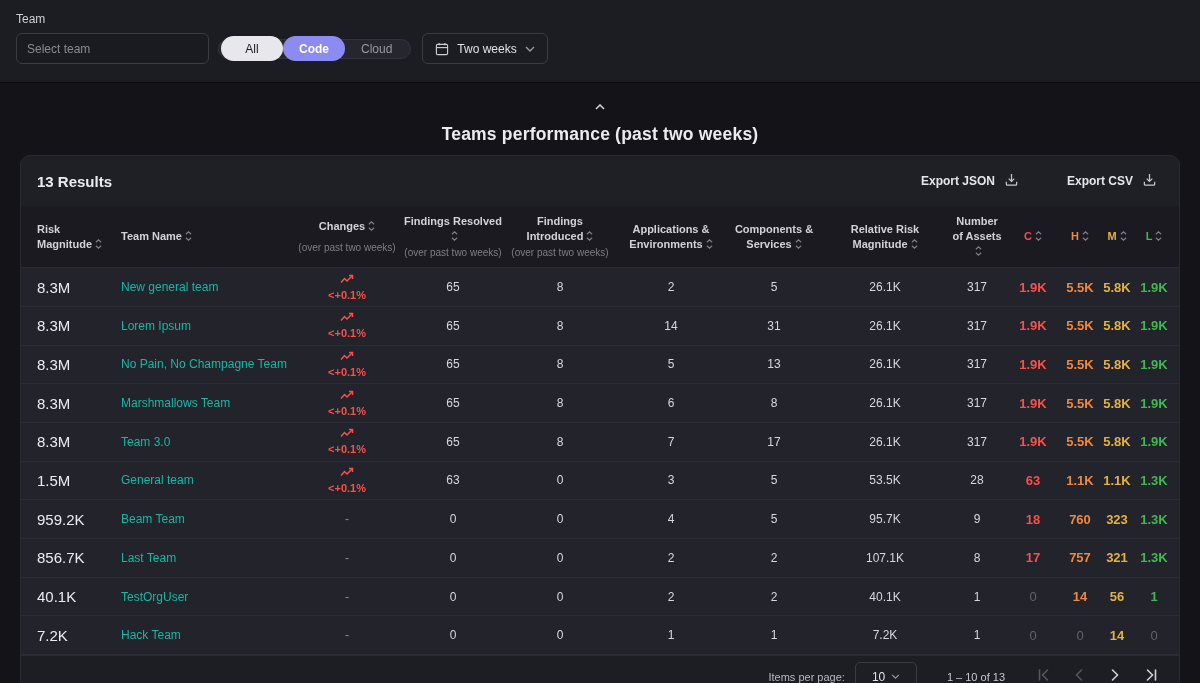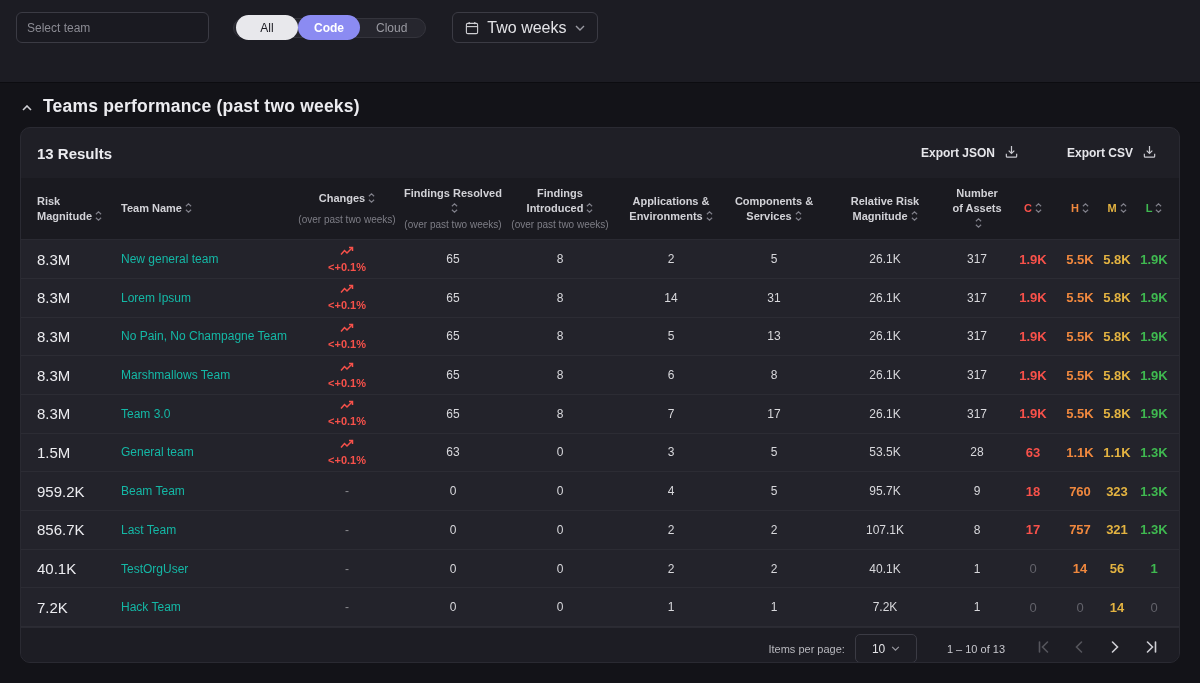--- a/index.html
+++ b/index.html
@@ -8,38 +8,38 @@
     background:#131318;
     font-family:"Liberation Sans","DejaVu Sans",sans-serif;
     color:#e8e8ec;
     overflow:hidden;
   }
   .app { width:1200px; height:683px; display:flex; flex-direction:column; }
 
   
   .topbar { background:#1c1c23; height:83px; padding:12px 16px 0; border-bottom:1px solid #0c0c10; flex:0 0 auto; }
   .topbar-label { font-size:12px; color:#cfcfd4; margin-bottom:7px; }
-  .topbar-row { display:flex; align-items:center; gap:24px; }
+  .topbar-row { display:flex; align-items:center; gap:9px; }
   .team-select {
     width:193px; height:31px; border:1px solid #3b3b44; border-radius:6px;
     background:#1a1a21; color:#e6e6ea; font-size:12px; padding:0 10px;
     font-family:inherit; outline:none;
   }
   .team-select::placeholder { color:#8b8b93; }
   .segmented { display:flex; align-items:center; height:20px; background:#26262e; border:1px solid #34343c; border-radius:16px; padding:2px; }
   .seg { height:25px; min-width:62px; padding:0 16px; border:none; border-radius:13px; font-size:12px; background:transparent; color:#9a9aa2; cursor:pointer; font-family:inherit; }
   .seg-all { background:#e8e8ec; color:#1b1b22; font-weight:500; }
   .seg-code { background:#8b8bf2; color:#ffffff; font-weight:600; }
-  .period { display:flex; align-items:center; gap:8px; height:31px; padding:0 12px; border:1px solid #3b3b44; border-radius:6px; background:transparent; color:#e2e2e6; font-size:16px; margin-left:2px; cursor:pointer; font-family:inherit; }
+  .period { display:flex; align-items:center; gap:8px; height:31px; padding:0 12px; border:1px solid #3b3b44; border-radius:6px; background:transparent; color:#e2e2e6; font-size:12px; margin-left:2px; cursor:pointer; font-family:inherit; }
   .period .chev { color:#9a9aa2; display:flex; }
   .cal-icon { color:#cfcfd4; display:flex; }
 
   
   .main { flex:1; }
-  .section-head { display:flex; align-items:center; gap:9px; margin:13px 20px 10px; }
+  .section-head { display:flex; align-items:center; gap:9px; margin:13px 20px 10px;flex-direction:column; }
   .caret-btn { background:none; border:none; color:#cfcfd4; cursor:pointer; display:flex; padding:2px; }
   .section-title { font-size:17.5px; font-weight:700; color:#ececf0; letter-spacing:.2px; }
 
   
   .card { margin:0 20px; background:#1f1f26; border:1px solid #2a2a32; border-radius:10px; overflow:hidden; height:536px; display:flex; flex-direction:column; }
   .card-head { height:50px; flex:0 0 auto; display:flex; align-items:center; justify-content:space-between; padding:0 16px; }
   .results-count { font-size:15px; font-weight:700; color:#ececf0; }
   .exports { display:flex; align-items:center; gap:48px; margin-right:6px; }
   .export-btn { display:flex; align-items:center; gap:9px; background:none; border:none; color:#e6e6ea; font-size:12px; font-weight:700; cursor:pointer; font-family:inherit; }
   .export-btn svg { color:#c9c9cf; }
@@ -85,20 +85,21 @@
   .pager { margin-left:24px; display:flex; align-items:center; gap:8px; }
   .pg { width:28px; height:28px; display:flex; align-items:center; justify-content:center; background:none; border:none; color:#cfcfd5; cursor:pointer; }
   .pg.disabled { color:#55555c; cursor:default; }
 </style>
 </head>
 <body>
 
 <div class="app">
 
   <header class="topbar">
+    <div class="topbar-label">Team</div>
     <div class="topbar-row">
       <input class="team-select" type="text" placeholder="Select team" style="">
       <div class="segmented">
         <button class="seg seg-all">All</button>
         <button class="seg seg-code">Code</button>
         <button class="seg seg-cloud">Cloud</button>
       </div>
       <button class="period">
         <span class="cal-icon">
           <svg viewBox="0 0 15 15" width="14" height="14" fill="none" stroke="currentColor" stroke-width="1.2">

